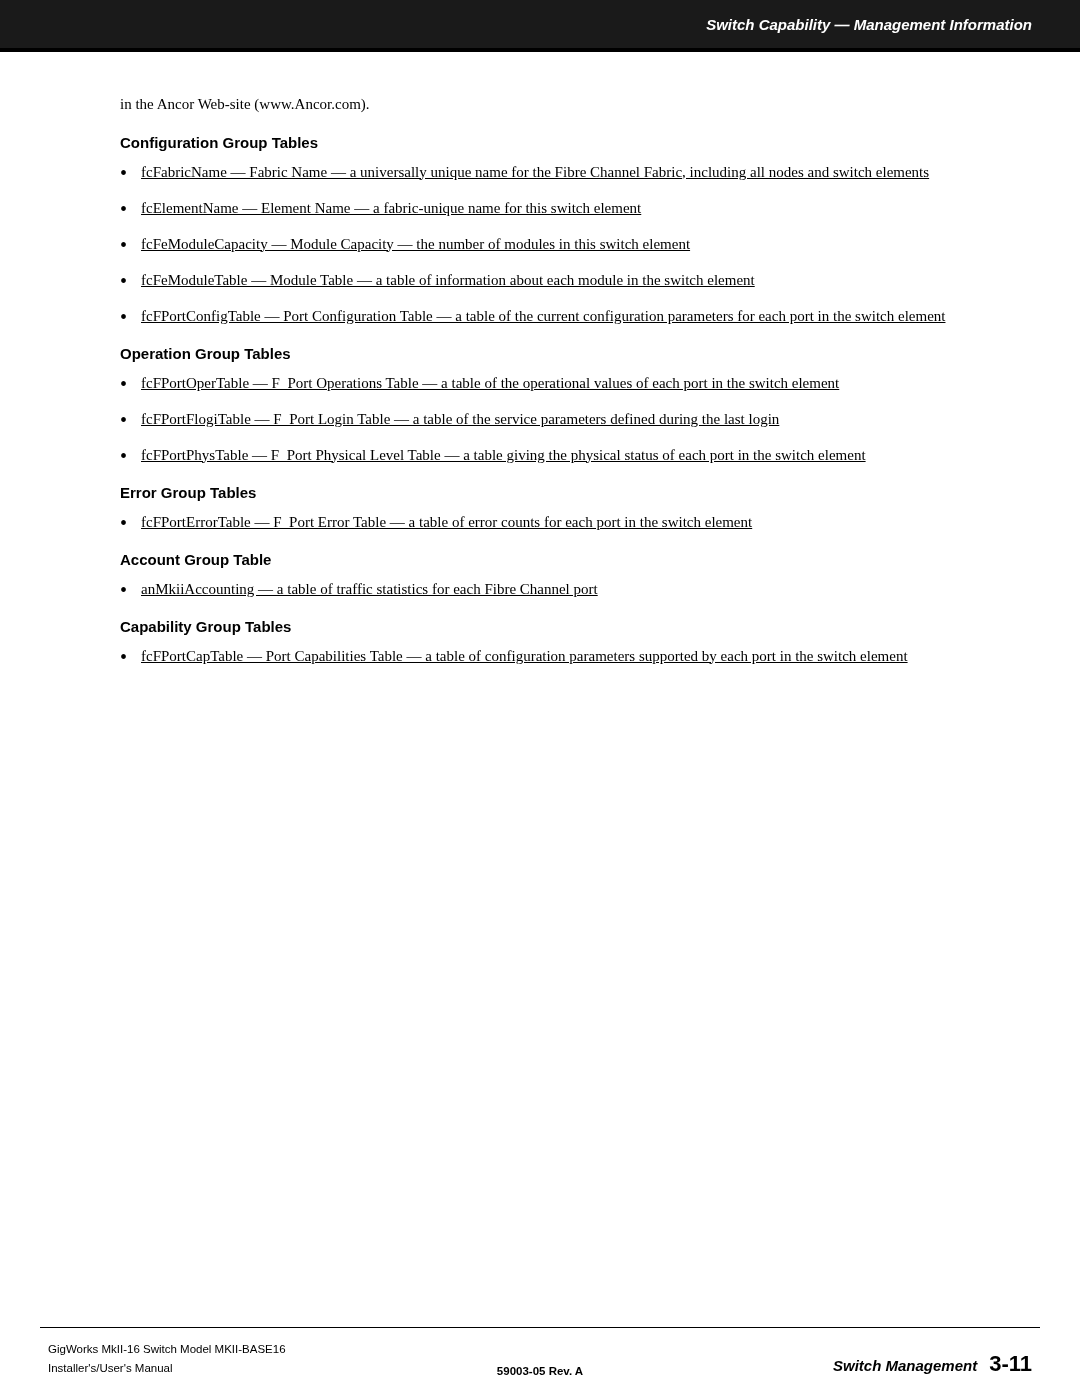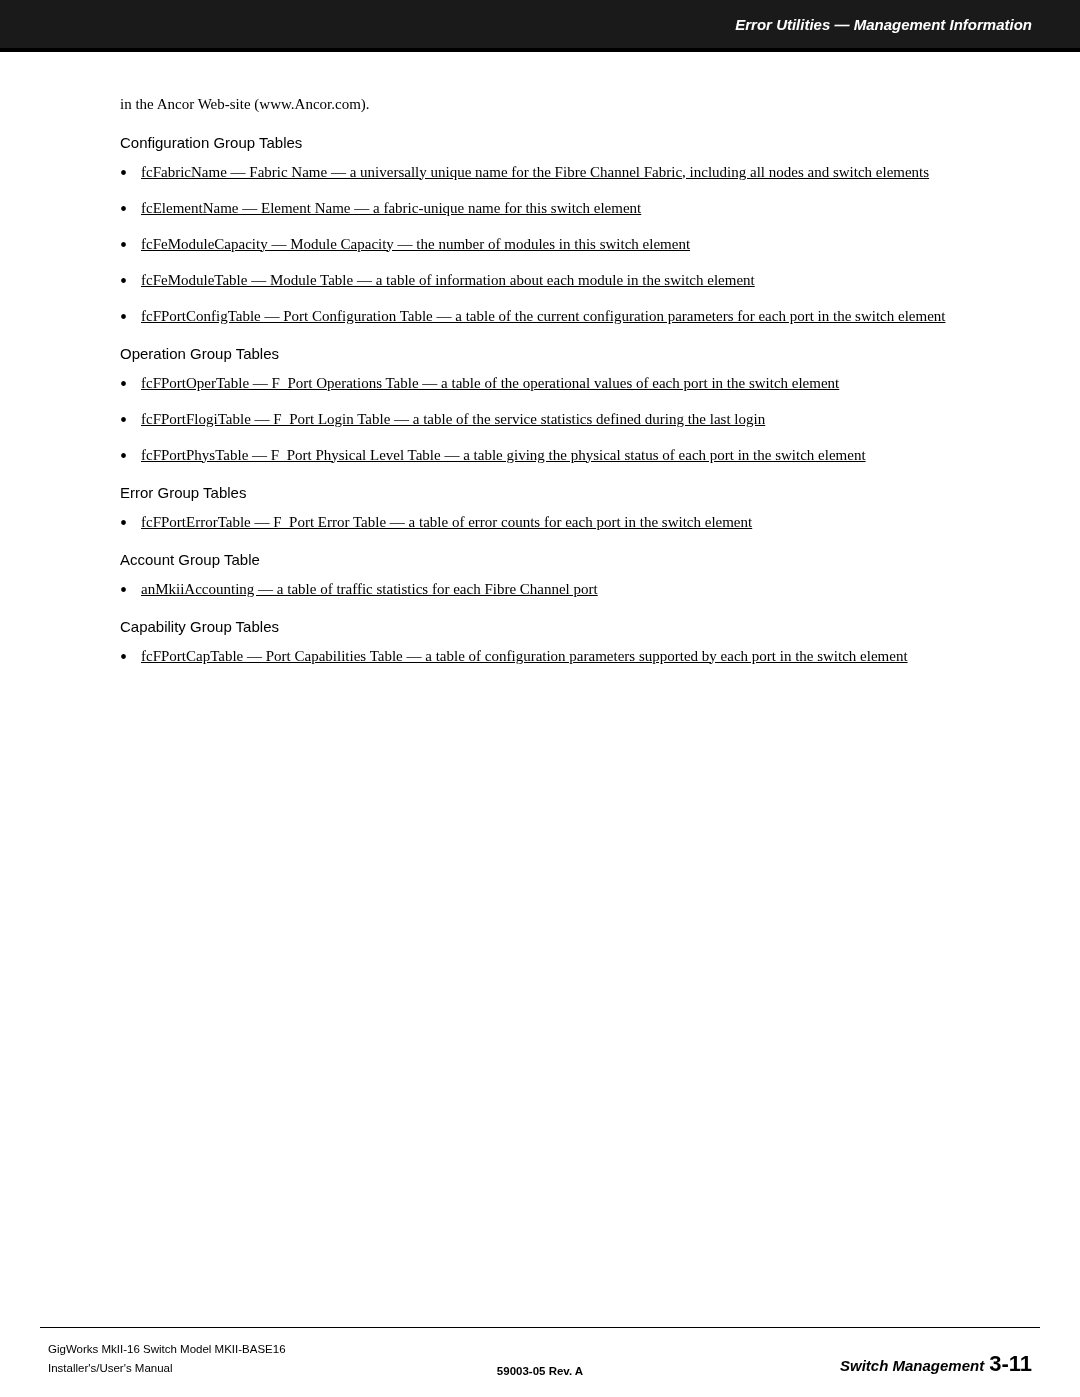--- a/index.html
+++ b/index.html
@@ -70,21 +70,21 @@
     .intro-text {
       font-size: 15px;
       margin-bottom: 18px;
       line-height: 1.5;
       margin-top: 33px;
     }
 
     .section-heading {
       font-family: Arial, Helvetica, sans-serif;
       font-size: 15px;
-      font-weight: normal;
+      font-weight: bold;
       margin-bottom: 10px;
       margin-top: 6px;
     }
 
     .bullet-list {
       list-style: none;
       margin-bottom: 14px;
       padding-left: 0;
     }
 
@@ -149,40 +149,40 @@
 
     .footer-right {
       position: absolute;
       bottom: 20px;
       right: 48px;
       font-family: Arial, Helvetica, sans-serif;
       font-size: 15px;
       font-weight: bold;
       display: flex;
       align-items: baseline;
-      gap: 5px;
+      gap: 12px;
       text-align: right;
     }
 
     .footer-right-label {
       font-style: italic;
     }
 
     .footer-right-number {
       font-size: 22px;
       font-weight: bold;
     }
   </style>
 </head>
 <body>
 
 <div class="page-container">
 
   <div class="header-bar">
-    <span class="header-title">Error Utilities — Management Information</span>
+    <span class="header-title">Switch Capability — Management Information</span>
   </div>
 
   <div class="header-rule"></div>
 
   <div class="content">
 
     <p class="intro-text">in the Ancor Web-site (www.Ancor.com).</p>
 
     <div id="sections-container">
         <p class="section-heading">Configuration Group Tables</p>
@@ -209,21 +209,21 @@
           </li>
         </ul>
         <p class="section-heading">Operation Group Tables</p>
         <ul class="bullet-list">
           <li>
             <span class="bullet-dot">•</span>
             <span class="bullet-text">fcFPortOperTable — F_Port Operations Table — a table of the operational values of each port in the switch element</span>
           </li>
           <li>
             <span class="bullet-dot">•</span>
-            <span class="bullet-text">fcFPortFlogiTable — F_Port Login Table — a table of the service statistics defined during the last login</span>
+            <span class="bullet-text">fcFPortFlogiTable — F_Port Login Table — a table of the service parameters defined during the last login</span>
           </li>
           <li>
             <span class="bullet-dot">•</span>
             <span class="bullet-text">fcFPortPhysTable — F_Port Physical Level Table — a table giving the physical status of each port in the switch element</span>
           </li>
         </ul>
         <p class="section-heading">Error Group Tables</p>
         <ul class="bullet-list">
           <li>
             <span class="bullet-dot">•</span>

